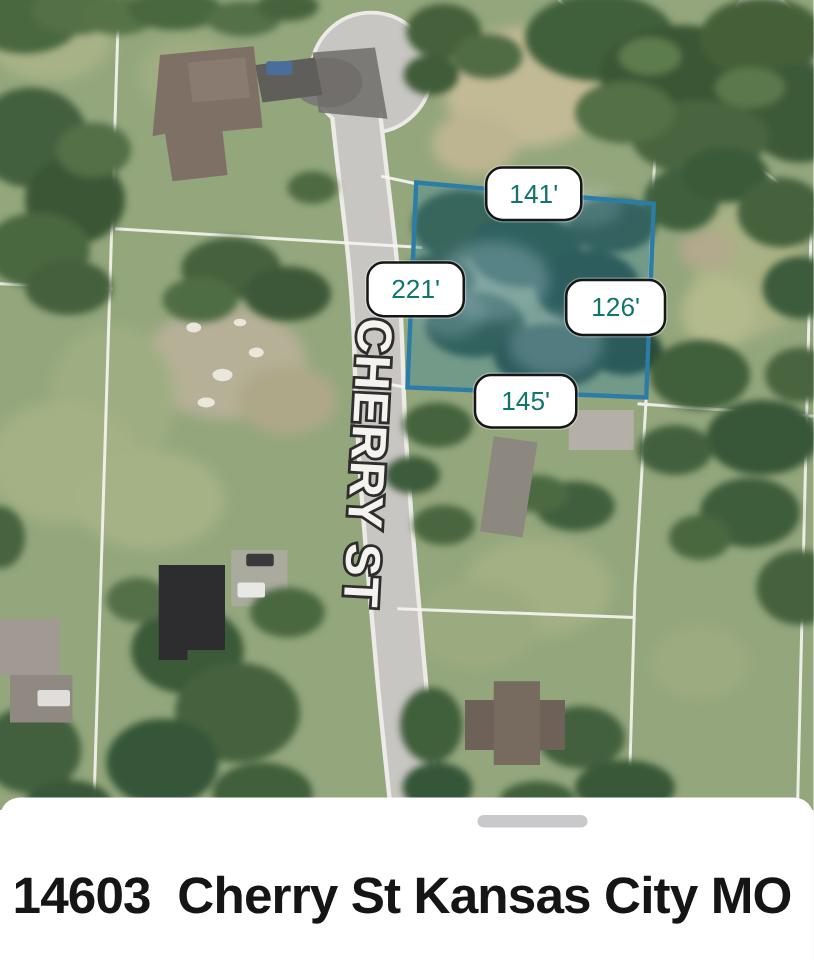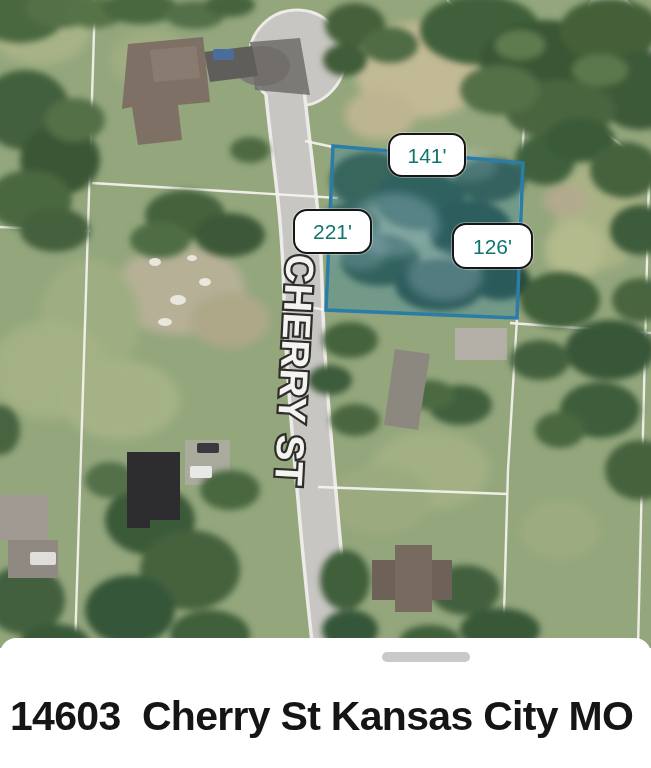--- a/index.html
+++ b/index.html
@@ -195,20 +195,21 @@
         <rect x="190" y="466" width="22" height="12" rx="2" fill="#e8e8e6"></rect>
         <rect x="30" y="552" width="26" height="13" rx="2" fill="#dfdedb"></rect>
       </g>
 
       <text transform="translate(287,254) rotate(93)" font-family="Liberation Sans, sans-serif" font-size="39" font-weight="bold" letter-spacing="1" fill="#f4f3f0" stroke="#2e2d2b" stroke-width="4.5" paint-order="stroke" style="paint-order:stroke;">CHERRY ST</text>
     </svg>
 
     <div class="dim-label dim-top">141'</div>
     <div class="dim-label dim-left">221'</div>
     <div class="dim-label dim-right">126'</div>
+    <div class="dim-label dim-bottom">145'</div>
   </div>
 
   <div class="bottom-sheet">
     <div class="drag-handle"></div>
     <div class="caption">14603  Cherry St Kansas City MO</div>
   </div>
 
 </div>
 
 </body></html>

